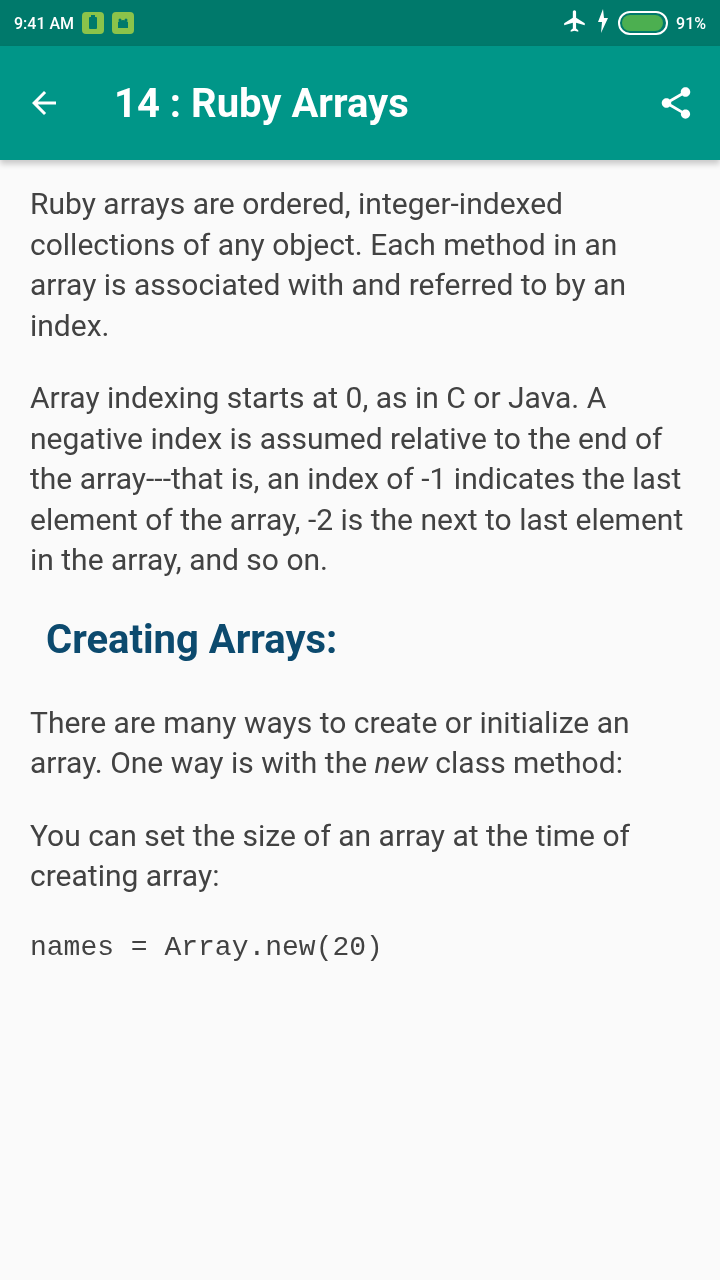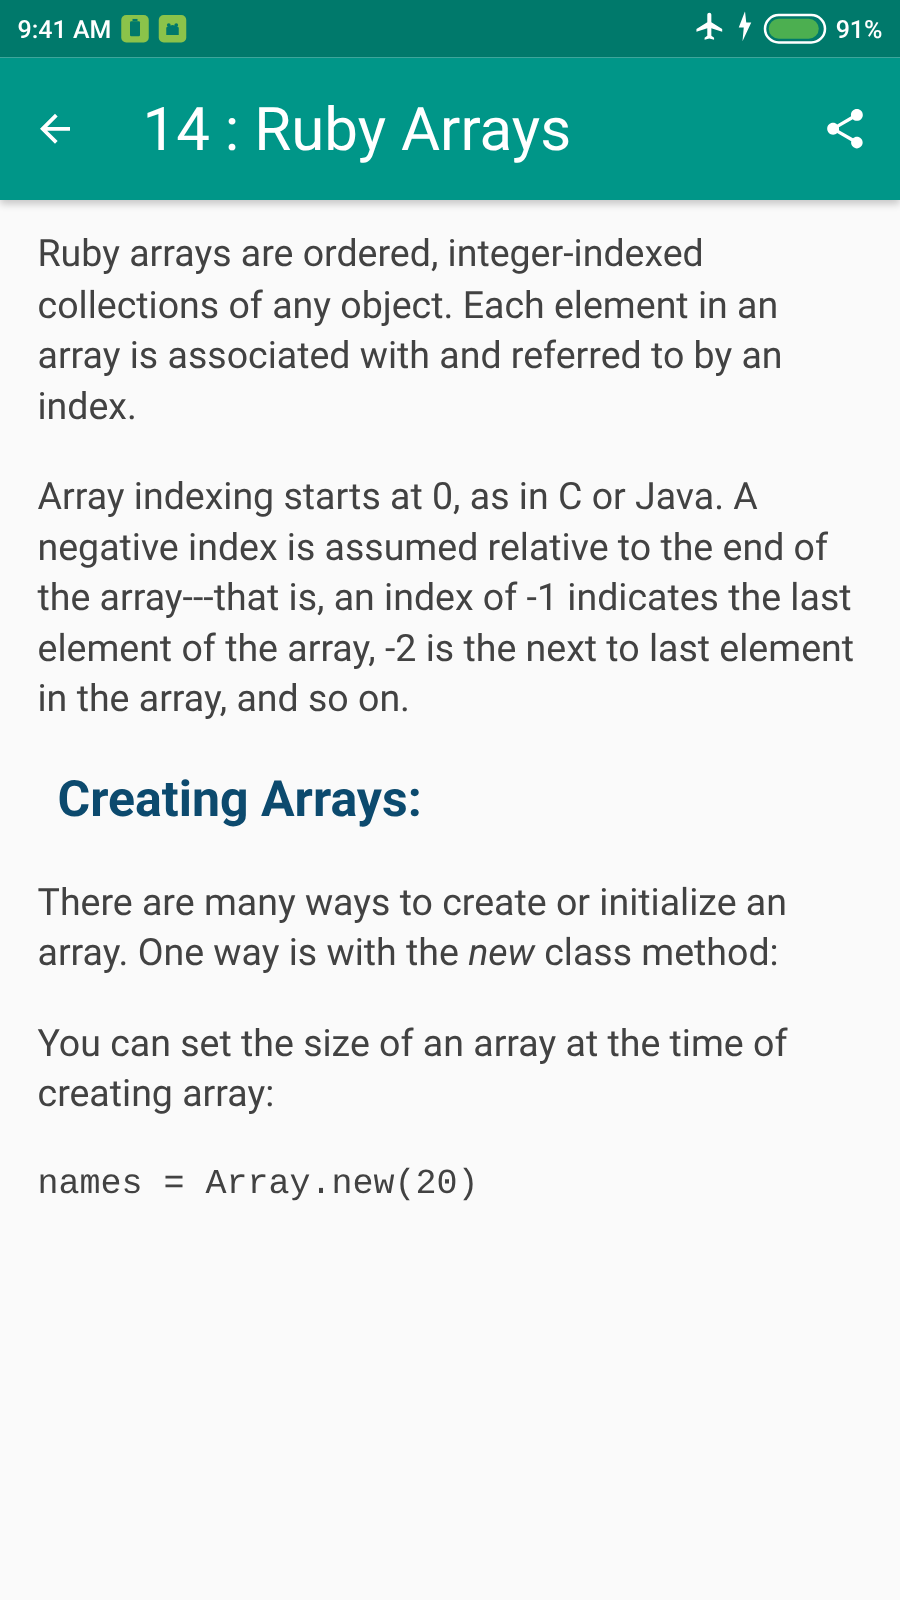--- a/index.html
+++ b/index.html
@@ -15,21 +15,21 @@
       overflow: hidden;
     }
     .status-bar {
       height: 46px;
       background: #00796b;
       display: flex;
       align-items: center;
       justify-content: space-between;
       padding: 0 14px;
       color: #fff;
-      font-size: 20px;
+      font-size: 16px;
       font-weight: 500;
     }
     .status-left {
       display: flex;
       align-items: center;
       gap: 8px;
     }
     .status-right {
       display: flex;
       align-items: center;
@@ -75,22 +75,22 @@
     }
     .back-arrow {
       width: 40px;
       height: 40px;
       display: flex;
       align-items: center;
       justify-content: center;
       margin-right: 50px;
     }
     .app-title {
-      font-size: 48px;
-      font-weight: 400;
+      font-size: 40px;
+      font-weight: 700;
       flex: 1;
     }
     .share-icon {
       width: 40px;
       height: 40px;
       display: flex;
       align-items: center;
       justify-content: center;
     }
     .content {
@@ -164,20 +164,20 @@
   </div>
   <div class="app-title">14 : Ruby Arrays</div>
   <div class="share-icon">
     <svg width="38" height="38" viewBox="0 0 24 24" fill="#fff">
         <path d="M18 16.08c-.76 0-1.44.3-1.96.77L8.91 12.7c.05-.23.09-.46.09-.7s-.04-.47-.09-.7l7.05-4.11c.54.5 1.25.81 2.04.81 1.66 0 3-1.34 3-3s-1.34-3-3-3-3 1.34-3 3c0 .24.04.47.09.7L8.04 9.81C7.5 9.31 6.79 9 6 9c-1.66 0-3 1.34-3 3s1.34 3 3 3c.79 0 1.5-.31 2.04-.81l7.12 4.16c-.05.21-.08.43-.08.65 0 1.61 1.31 2.92 2.92 2.92 1.61 0 2.92-1.31 2.92-2.92s-1.31-2.92-2.92-2.92z"></path>
       </svg>
   </div>
 </div>
 
 <div class="content">
-  <p>Ruby arrays are ordered, integer-indexed collections of any object. Each element in an array is associated with and referred to by an index.</p>
+  <p>Ruby arrays are ordered, integer-indexed collections of any object. Each method in an array is associated with and referred to by an index.</p>
   <p>Array indexing starts at 0, as in C or Java. A negative index is assumed relative to the end of the array---that is, an index of -1 indicates the last element of the array, -2 is the next to last element in the array, and so on.</p>
   <h2>Creating Arrays:</h2>
   <p><span>There are many ways to create or initialize an array. One way is with the </span><span class="italic">new</span><span> class method:</span></p>
   <p>You can set the size of an array at the time of creating array:</p>
   <div class="code">names = Array.new(20)</div>
 
 </div>
 
 </body></html>

